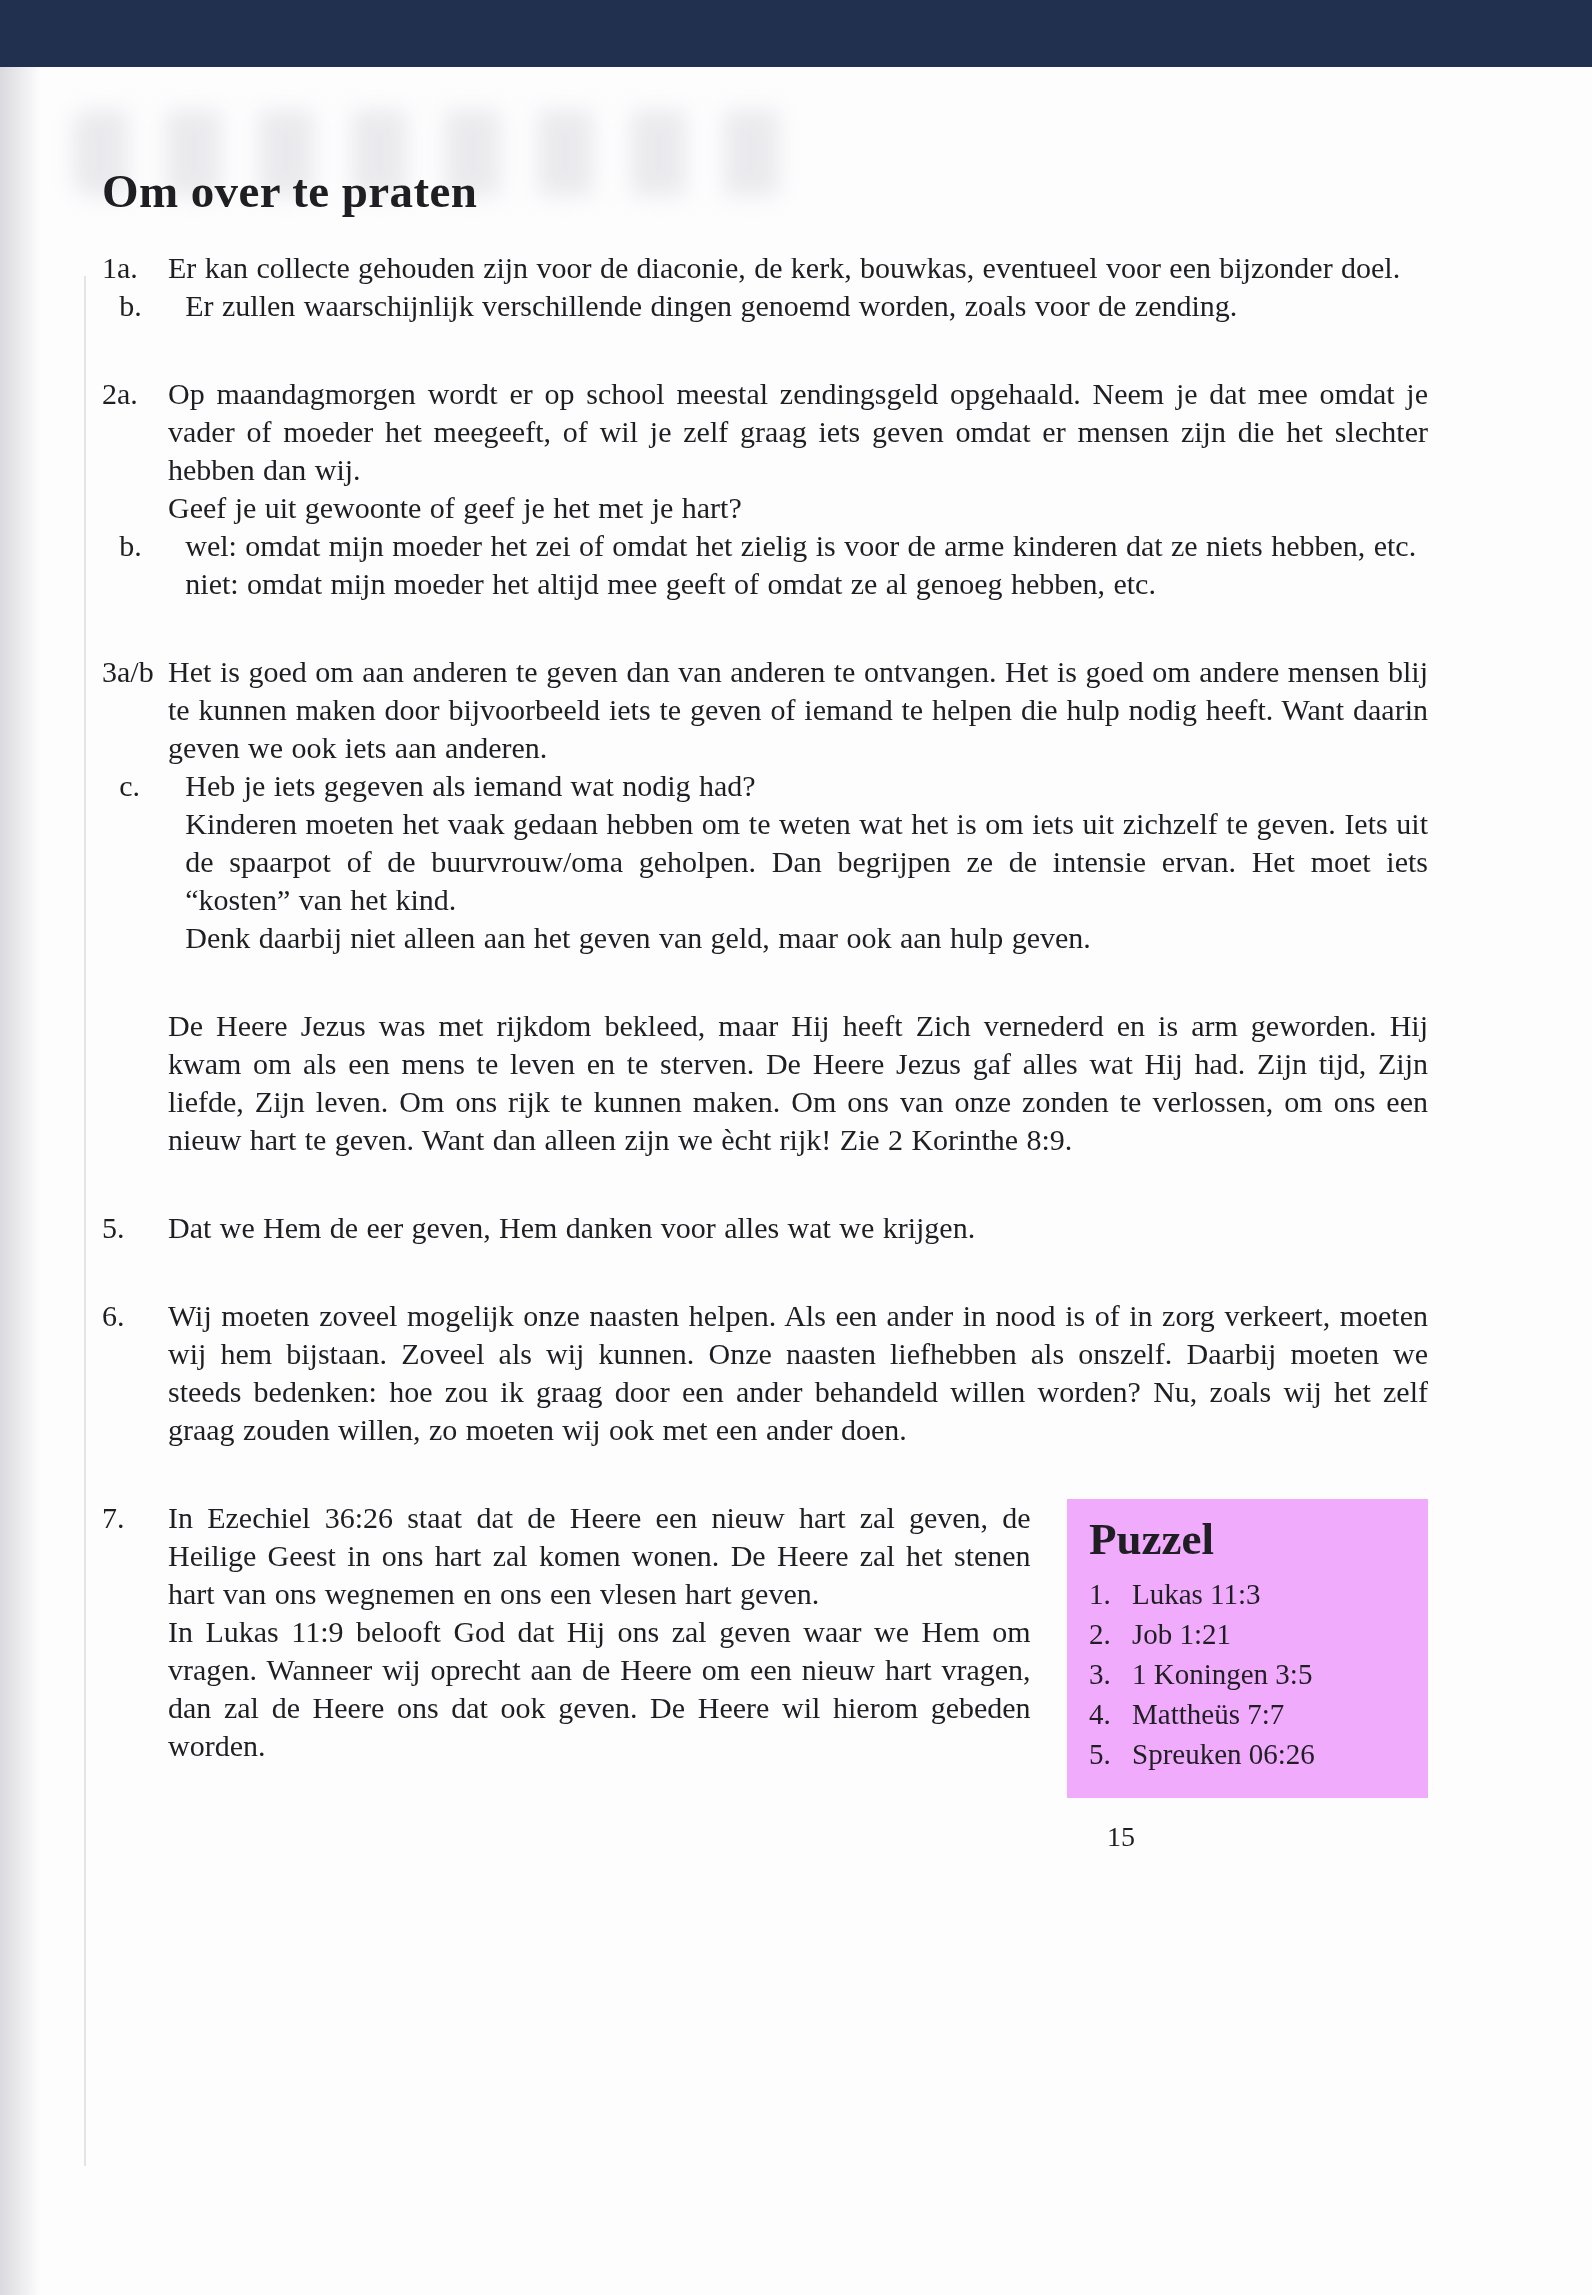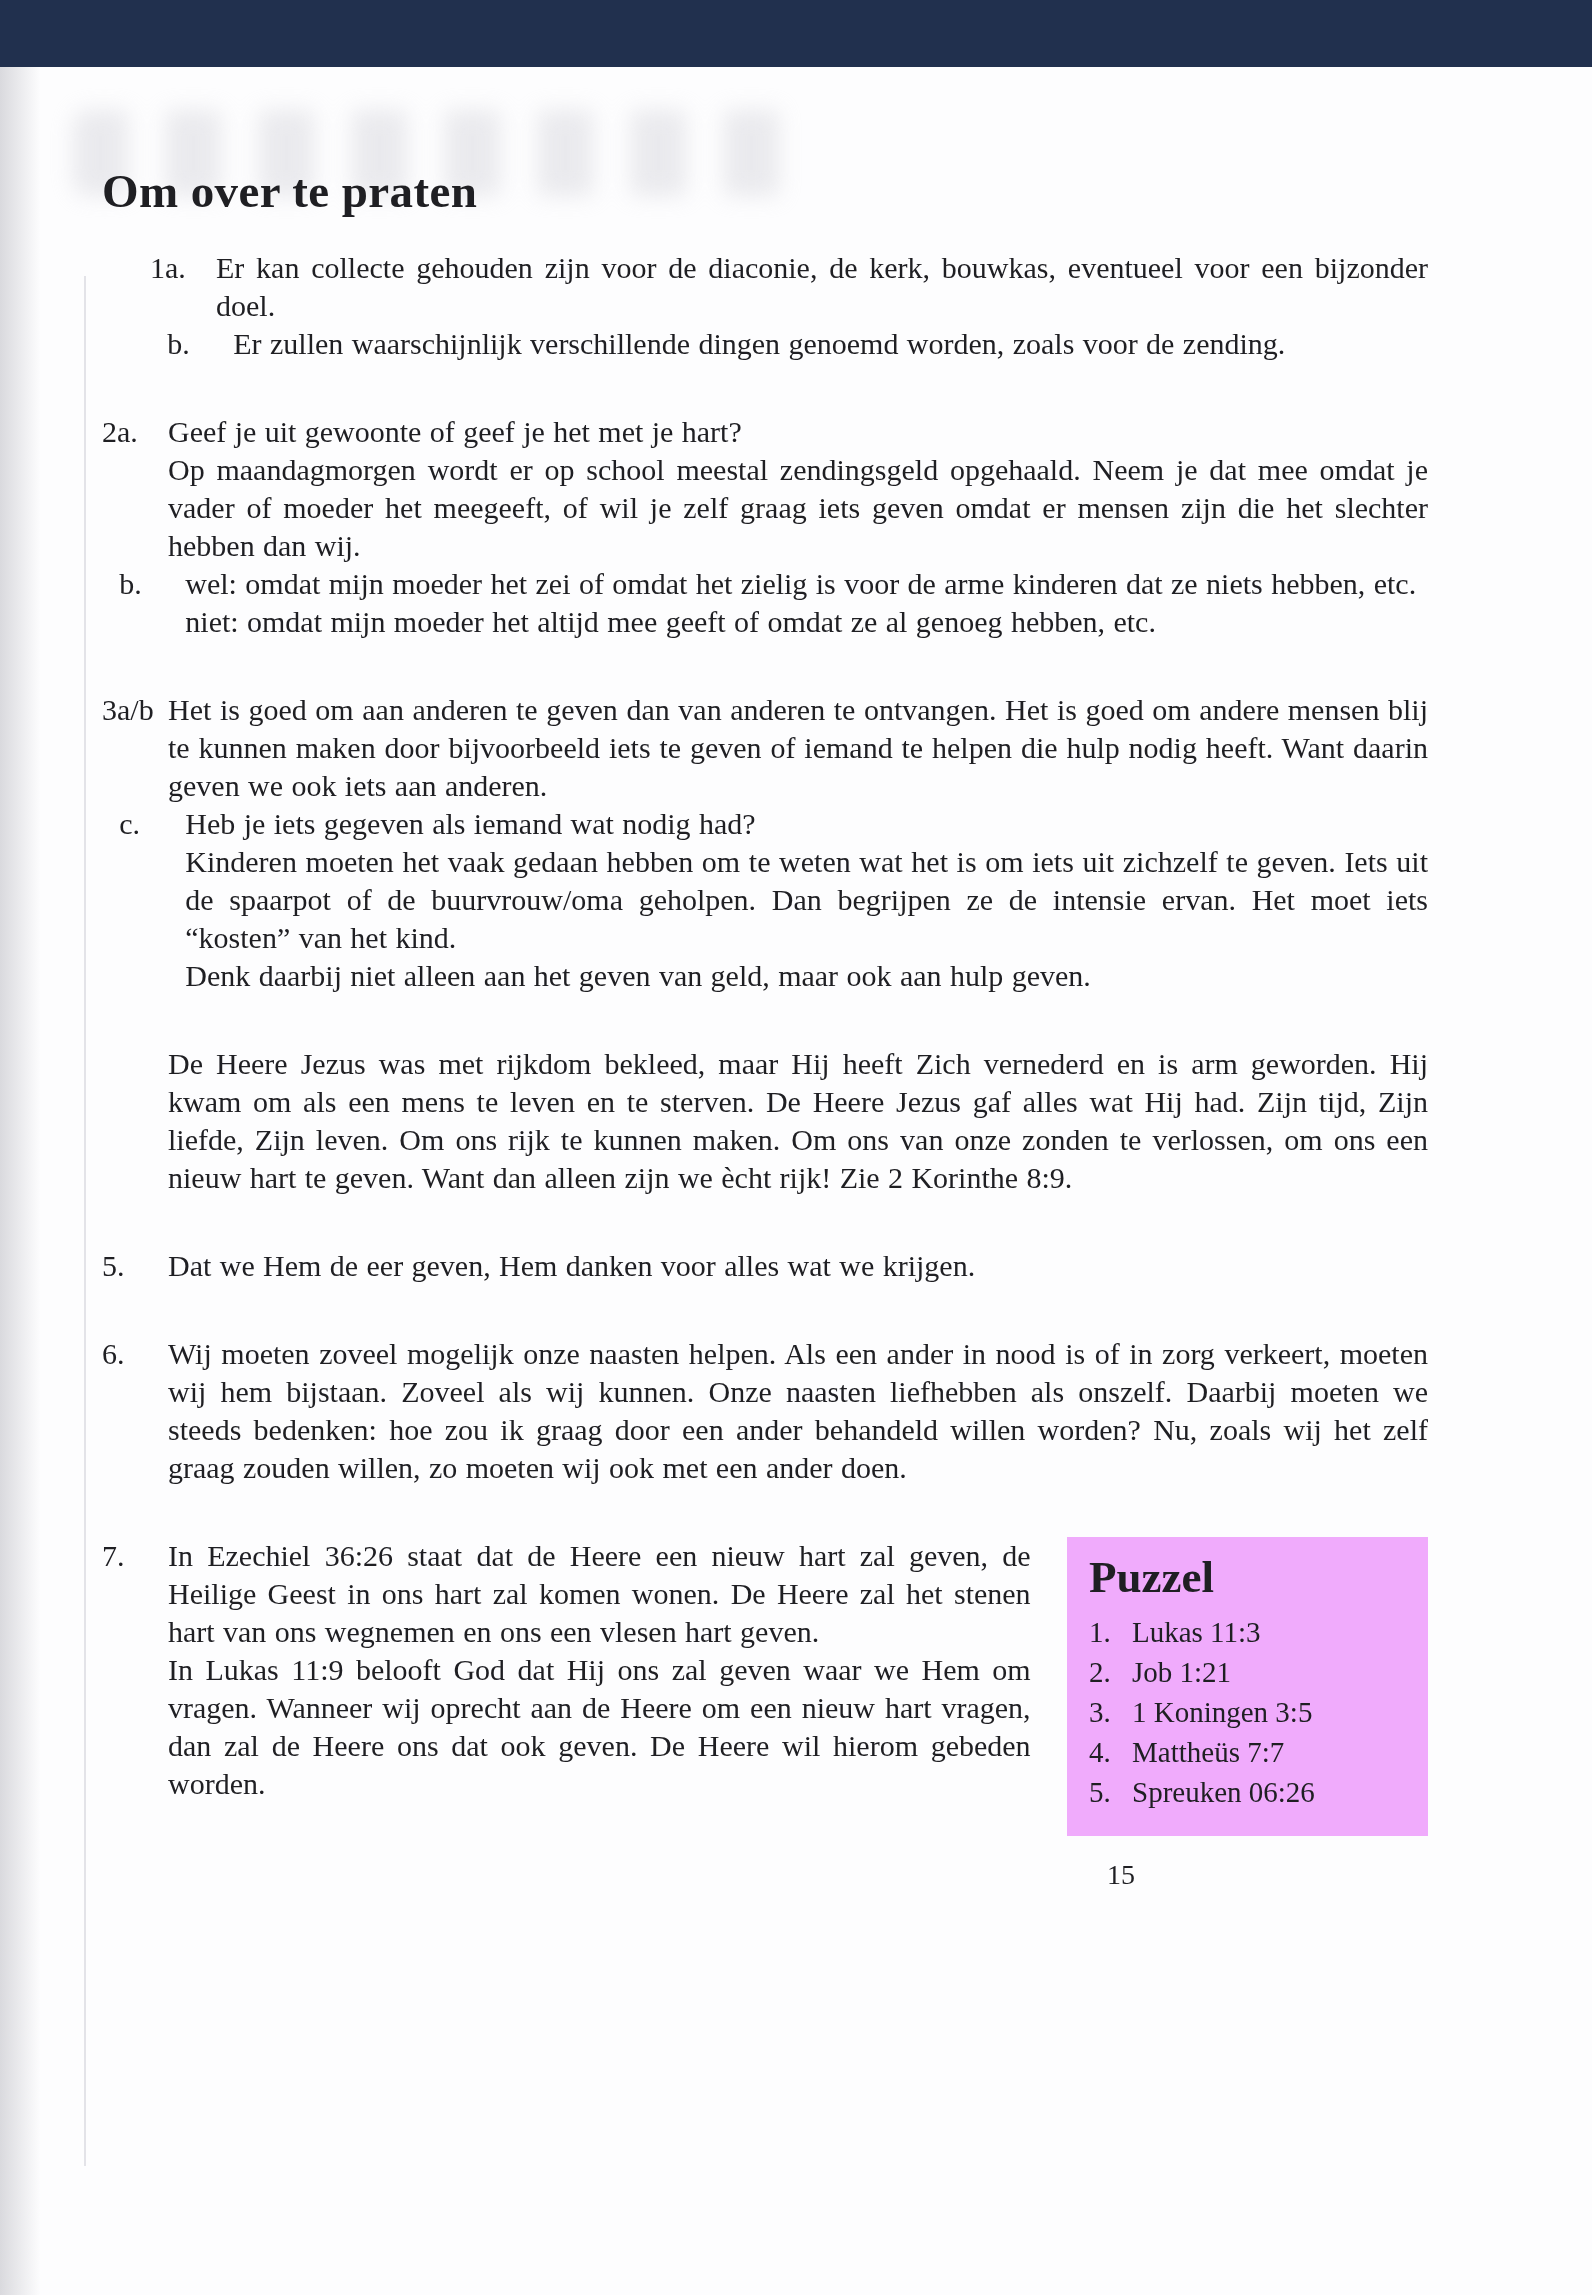--- a/index.html
+++ b/index.html
@@ -58,21 +58,21 @@
     left: 102px;
     right: 164px;
   }
   .title {
     margin-top: 97px;
     font-size: 47px;
     font-weight: bold;
     letter-spacing: 0.4px;
   }
   .group { margin-top: 50px; }
-  .group.first { margin-top: 22.4px; margin-left: 48px; }
+  .group.first { margin-top: 22.4px; }
   .item { display: flex; align-items: flex-start; }
   .marker {
     flex: 0 0 66px;
     font-size: 30px;
     line-height: 38px;
   }
   .marker.sub { padding-left: 17.3px; }
   .text {
     flex: 1;
     font-size: 30px;
@@ -132,22 +132,22 @@
         <div class="text">
           <p>Er zullen waarschijnlijk verschillende dingen genoemd worden, zoals voor de zending.</p>
         </div>
       </div>
     </section>
 
     <section class="group">
       <div class="item">
         <span class="marker">2a.</span>
         <div class="text">
+          <p>Op maandagmorgen wordt er op school meestal zendingsgeld opgehaald. Neem je dat mee omdat je vader of moeder het meegeeft, of wil je zelf graag iets geven omdat er mensen zijn die het slechter hebben dan wij.</p>
           <p>Geef je uit gewoonte of geef je het met je hart?</p>
-          <p>Op maandagmorgen wordt er op school meestal zendingsgeld opgehaald. Neem je dat mee omdat je vader of moeder het meegeeft, of wil je zelf graag iets geven omdat er mensen zijn die het slechter hebben dan wij.</p>
         </div>
       </div>
       <div class="item">
         <span class="marker sub">b.</span>
         <div class="text">
           <p>wel: omdat mijn moeder het zei of omdat het zielig is voor de arme kinderen dat ze niets hebben, etc.</p>
           <p>niet: omdat mijn moeder het altijd mee geeft of omdat ze al genoeg hebben, etc.</p>
         </div>
       </div>
     </section>

